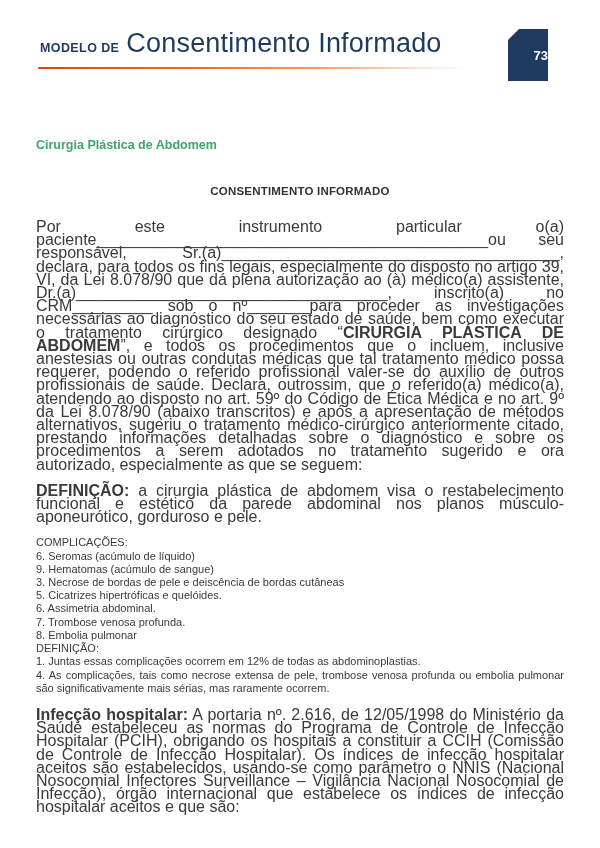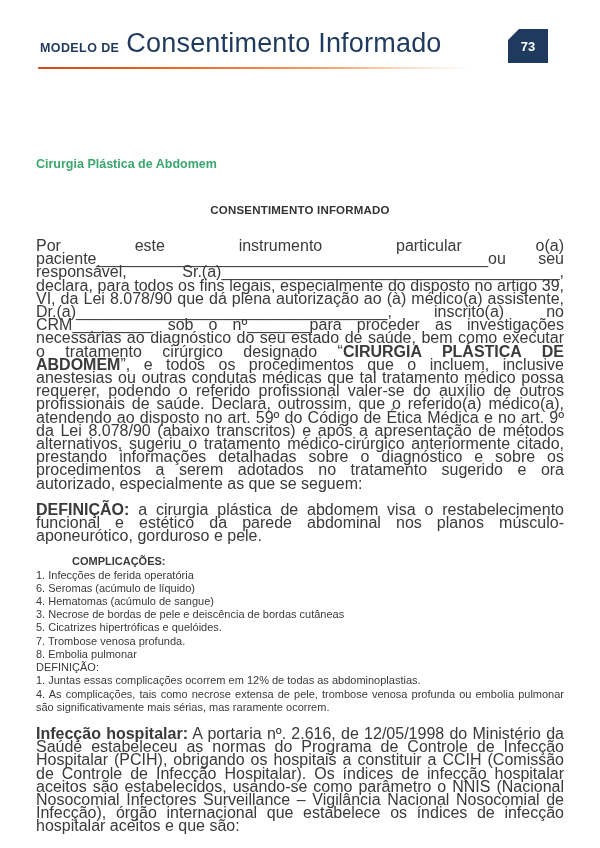--- a/index.html
+++ b/index.html
@@ -24,44 +24,44 @@
   }
   .accent-line{
     position:absolute;left:-2px;top:39px;
     width:432px;height:2px;border-radius:1px;
     background:linear-gradient(to right,
       #d6490f 0%, #ee6a25 35%, #f59c63 65%,
       rgba(248,196,160,.45) 88%, rgba(248,196,160,0) 100%);
   }
   .page-badge{
     position:absolute;top:1px;right:52px;
-    width:40px;height:34px;
+    width:40px;height:52px;
     background:var(--navy);
     clip-path:polygon(11px 0, 100% 0, 100% 100%, 0 100%, 0 11px);
-    display:flex;align-items:center;justify-content:center;
+    display:flex;align-items:center;justify-content:flex-end;
   }
   .page-badge span{color:#fff;font-size:13px;font-weight:bold;}
   
-  .content{position:absolute;top:157px;left:36px;right:36px;}
+  .content{position:absolute;top:138px;left:36px;right:36px;}
   .subject{
     margin:0;font-size:12.5px;font-weight:bold;color:var(--green);
   }
   .doc-title{
     margin:33px 0 0 0;text-align:center;
     font-size:11.5px;font-weight:bold;letter-spacing:.2px;color:#333;
   }
   .para{
     margin:13px 0 0 0;
     font-size:16px;line-height:13.2px;
   }
   .intro{margin-top:23px;}
   .justified{text-align:justify;}
   .block{margin-top:13px;font-size:11px;line-height:13.2px;}
   .block .line{min-height:13.2px;}
-  .bold{font-weight:bold;margin-left:36px;}
+  .bold{font-weight:normal;}
   strong{font-weight:bold;}
 </style>
 </head>
 <body>
 
 <div class="page" style="color: rgb(58, 58, 58);">
 
   <div class="header">
     <div class="title-group">
       <span class="kicker">MODELO DE</span>
@@ -78,25 +78,25 @@
     <h2 class="subject">Cirurgia Plástica de Abdomem</h2>
 
     <h3 class="doc-title">CONSENTIMENTO INFORMADO</h3>
 
     <p class="para intro justified"><span>Por este instrumento particular o(a) paciente____________________________________________ou seu responsável, Sr.(a)______________________________________, declara, para todos os fins legais, especialmente do disposto no artigo 39, VI, da Lei 8.078/90 que dá plena autorização ao (à) médico(a) assistente, Dr.(a)___________________________________, inscrito(a) no CRM_________ sob o nº_______para proceder as investigações necessárias ao diagnóstico do seu estado de saúde, bem como executar o tratamento cirúrgico designado “</span><strong>CIRURGIA PLÁSTICA DE ABDOMEM</strong><span>”, e todos os procedimentos que o incluem, inclusive anestesias ou outras condutas médicas que tal tratamento médico possa requerer, podendo o referido profissional valer-se do auxílio de outros profissionais de saúde. Declara, outrossim, que o referido(a) médico(a), atendendo ao disposto no art. 59º do Código de Ética Médica e no art. 9º da Lei 8.078/90 (abaixo transcritos) e após a apresentação de métodos alternativos, sugeriu o tratamento médico-cirúrgico anteriormente citado, prestando informações detalhadas sobre o diagnóstico e sobre os procedimentos a serem adotados no tratamento sugerido e ora autorizado, especialmente as que se seguem:</span></p>
 
     <p class="para justified"><strong>DEFINIÇÃO:</strong><span> a cirurgia plástica de abdomem visa o restabelecimento funcional e estético da parede abdominal nos planos músculo-aponeurótico, gorduroso e pele.</span></p>
 
     <div class="block">
       <div class="line bold">COMPLICAÇÕES:</div>
-      <div class="line">1. Infecções de ferida operatória</div>
       <div class="line">6. Seromas (acúmulo de líquido)</div>
-      <div class="line">4. Hematomas (acúmulo de sangue)</div>
+      <div class="line">9. Hematomas (acúmulo de sangue)</div>
       <div class="line">3. Necrose de bordas de pele e deiscência de bordas cutâneas</div>
       <div class="line">5. Cicatrizes hipertróficas e quelóides.</div>
+      <div class="line">6. Assimetria abdominal.</div>
       <div class="line">7. Trombose venosa profunda.</div>
       <div class="line">8. Embolia pulmonar</div>
       <div class="line">DEFINIÇÃO:</div>
       <div class="line justified">1. Juntas essas complicações ocorrem em 12% de todas as abdominoplastias.</div>
       <div class="line justified">4. As complicações, tais como necrose extensa de pele, trombose venosa profunda ou embolia pulmonar são significativamente mais sérias, mas raramente ocorrem.</div>
     </div>
 
 
     <p class="para justified"><strong>Infecção hospitalar:</strong><span> A portaria nº. 2.616, de 12/05/1998 do Ministério da Saúde estabeleceu as normas do Programa de Controle de Infecção Hospitalar (PCIH), obrigando os hospitais a constituir a CCIH (Comissão de Controle de Infecção Hospitalar). Os índices de infecção hospitalar aceitos são estabelecidos, usando-se como parâmetro o NNIS (Nacional Nosocomial Infectores Surveillance – Vigilância Nacional Nosocomial de Infecção), órgão internacional que estabelece os índices de infecção hospitalar aceitos e que são:</span></p>
 

